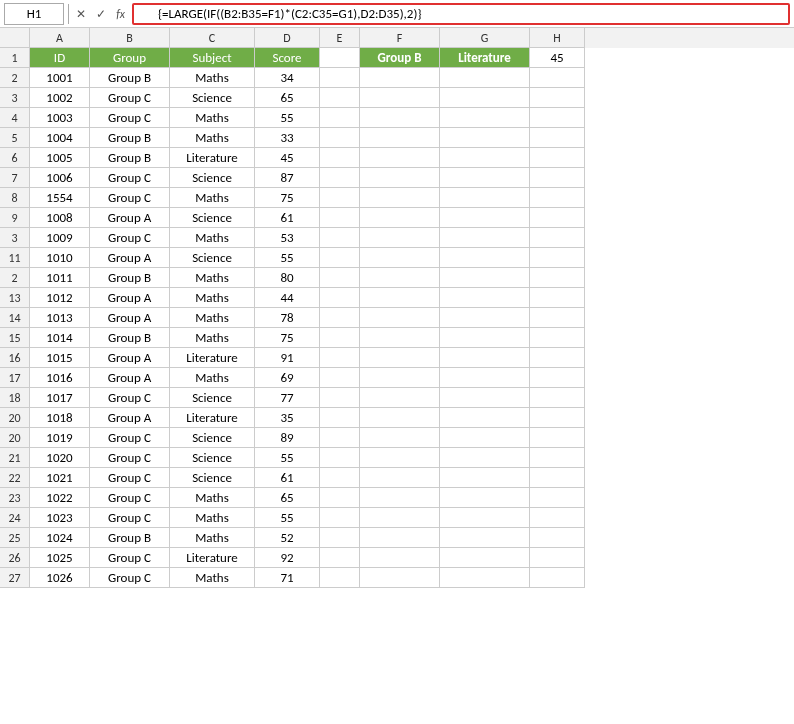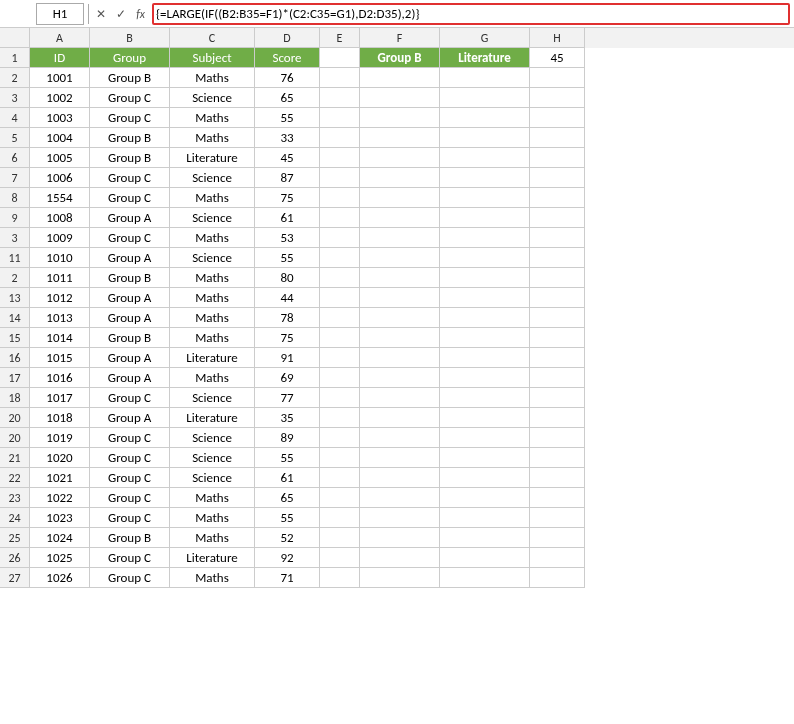--- a/index.html
+++ b/index.html
@@ -11,40 +11,40 @@
     .formula-bar {
       display: flex;
       align-items: center;
       height: 28px;
       border-bottom: 1px solid #ccc;
       background: #fff;
       padding: 0 4px;
       gap: 4px;
     }
     .name-box {
-      width: 48px;
+      width: 60px;
       height: 22px;
       border: 1px solid #aaa;
       text-align: center;
       font-size: 13px;
-      display: flex; align-items: center; justify-content: center; margin-left: 32px;
+      display: flex; align-items: center; justify-content: center;
     }
     .formula-bar-sep {
       width: 1px; height: 20px; background: #aaa;
     }
     .formula-bar-icons {
       display: flex; gap: 4px; align-items: center; font-size: 12px; color: #555;
     }
     .formula-bar-icons span { cursor: pointer; padding: 1px 3px; }
     .formula-input-box {
       flex: 1;
       height: 22px;
       border: 2px solid #e03030;
       border-radius: 2px;
-      padding: 0 2px;
+      padding: 0 24px;
       font-size: 13px;
       font-family: Calibri, Arial, sans-serif;
       display: flex; align-items: center;
       background: #fff;
     }
 
     
     .spreadsheet { display: flex; flex-direction: column; }
 
     
@@ -156,21 +156,21 @@
       <div class="cell col-g highlight-g">Literature</div>
       <div class="cell col-h result">45</div>
     </div>
 
     <div class="data-rows" id="data-rows-container">
     <div class="data-row">
     <div class="row-num">2</div>
     <div class="cell col-a center">1001</div>
     <div class="cell col-b center">Group B</div>
     <div class="cell col-c center">Maths</div>
-    <div class="cell col-d center">76</div>
+    <div class="cell col-d center">34</div>
     <div class="cell col-e"></div>
     <div class="cell col-f"></div>
     <div class="cell col-g"></div>
     <div class="cell col-h"></div>
   </div>
         <div class="data-row">
     <div class="row-num">3</div>
     <div class="cell col-a center">1002</div>
     <div class="cell col-b center">Group C</div>
     <div class="cell col-c center">Science</div>

